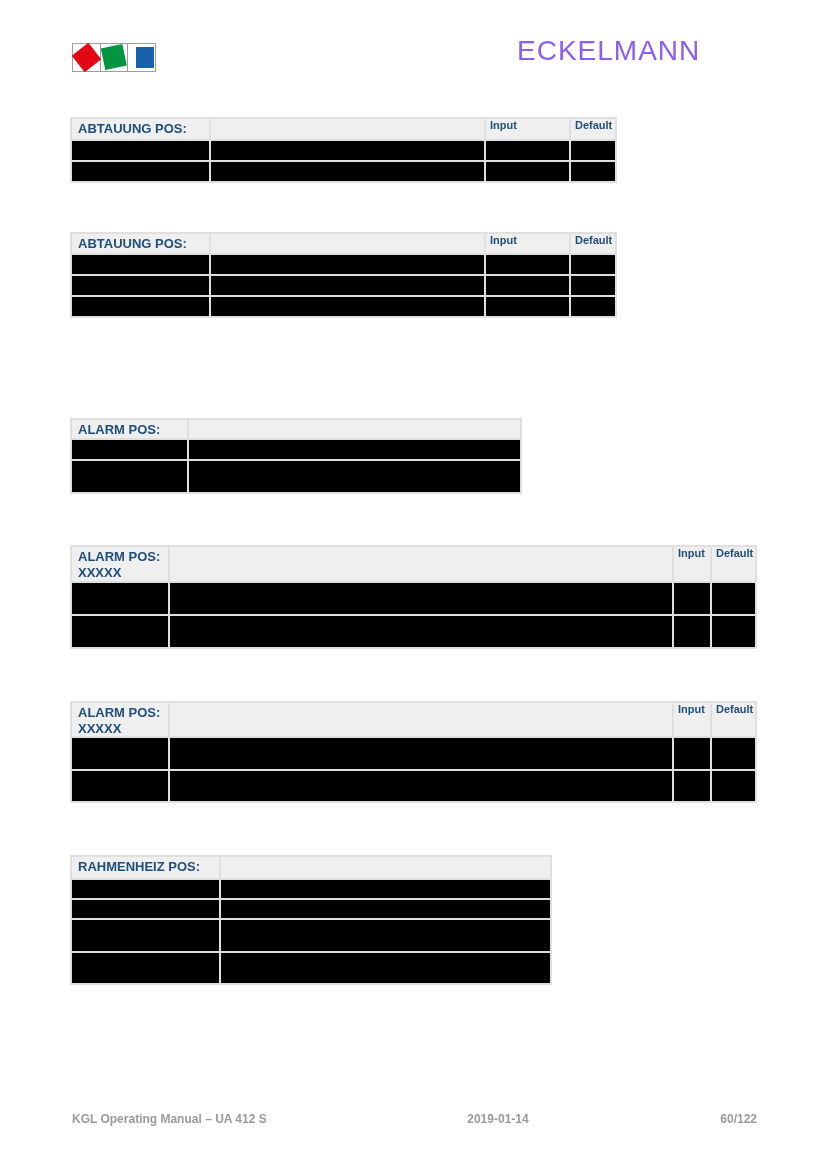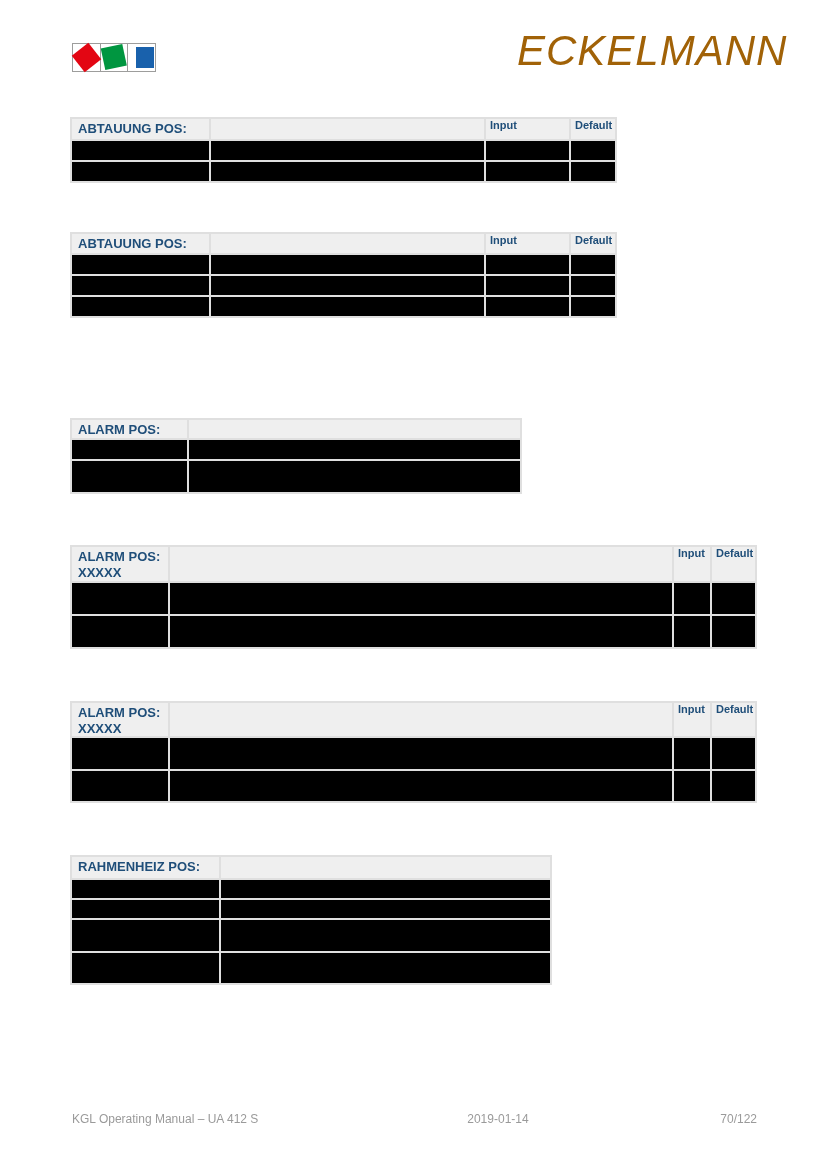--- a/index.html
+++ b/index.html
@@ -44,26 +44,25 @@
   .sq-blue{
     width:18px;height:21px;background:#1961ac;
     margin-left:7px;
   }
 
   
   .brand{
     position:absolute;
     left:517px;
     top:30px;
-    font-size:42px;
+    font-size:28px;
     line-height:42px;
     letter-spacing:1px;
-    color:#a16207;
+    color:#8b5cf6;
     white-space:nowrap;
-    font-style:italic;
   }
 
   
   .tbl{
     position:absolute;
     display:grid;
     gap:2px;
     background:#dfdfdf;
     border:2px solid #dfdfdf;
     box-sizing:border-box;
@@ -111,21 +110,21 @@
   
   .footer{
     position:absolute;
     left:72px;
     top:1112px;
     width:685px;
     display:flex;
     font-size:12px;
     color:#9a9a9a;
   }
-  .footer span{ flex:1; }
+  .footer span{ flex:1;font-weight:bold; }
   .footer .f-center{ text-align:right; }
   .footer .f-right{ text-align:right; }
 </style>
 </head>
 <body>
 
 <div class="page">
 
   <div class="logo">
     <div class="logo-cell">
@@ -225,16 +224,16 @@
     <div class="td"></div>
     <div class="td"></div>
     <div class="td"></div>
     <div class="td"></div>
     <div class="td"></div>
   </div>
 
   <div class="footer">
     <span class="f-left">KGL Operating Manual – UA 412 S</span>
     <span class="f-center">2019-01-14</span>
-    <span class="f-right">70/122</span>
+    <span class="f-right">60/122</span>
   </div>
 
 </div>
 
 </body></html>

